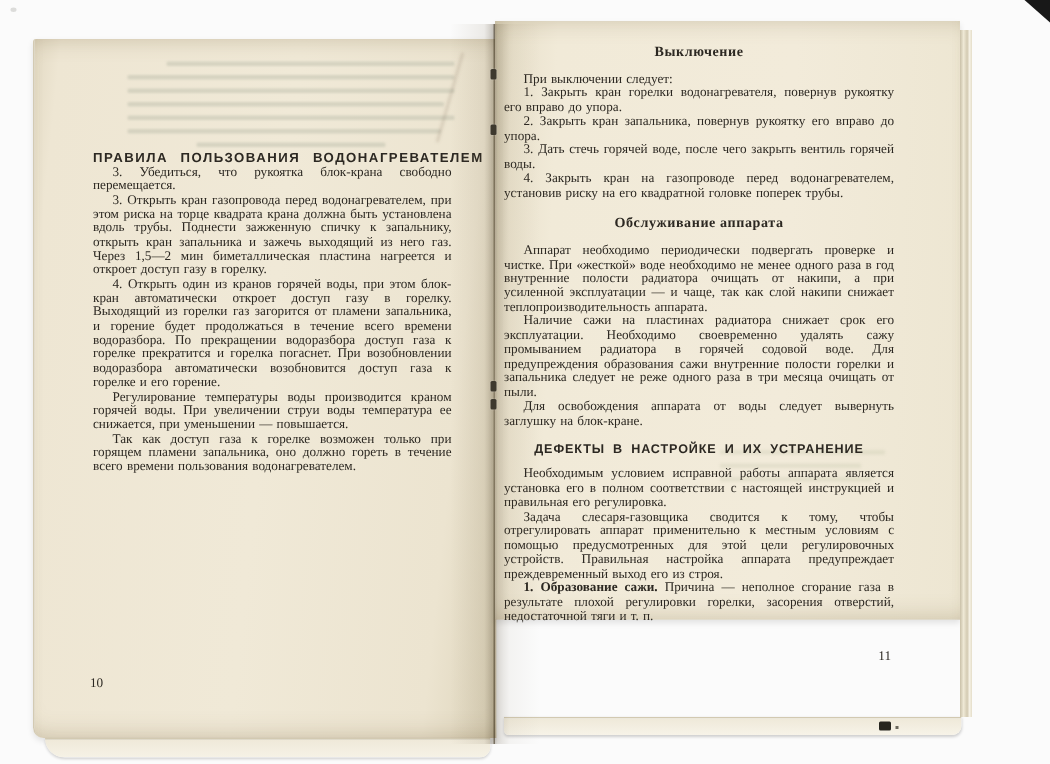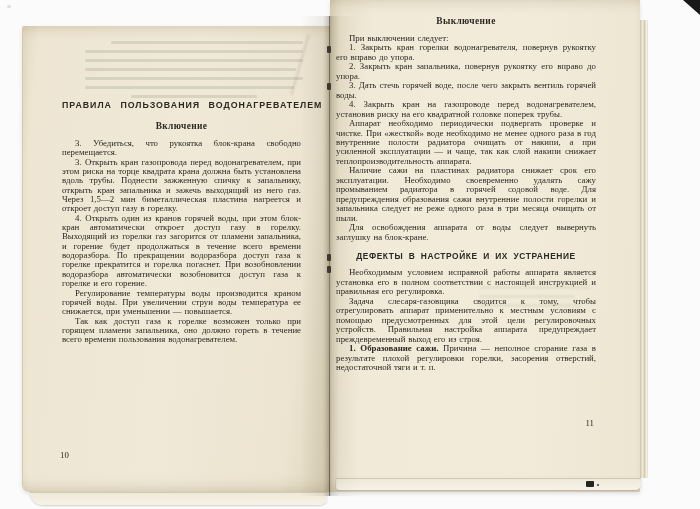--- a/index.html
+++ b/index.html
@@ -6,21 +6,21 @@
   .scan{position:relative;width:700px;height:509px;background:#fbfbfb;overflow:hidden;
         font-family:"Liberation Serif",serif;}
   
   .page{position:absolute;}
   .page-left{left:22px;top:26px;width:308px;height:466px;border-radius:2px 0 0 7px;
     background:linear-gradient(96deg,#e3dac4 0%,#eee6d3 5%,#f0e9d7 50%,#ece4d0 86%,#ddd4bb 99%);
     box-shadow:inset 0 10px 14px -10px rgba(120,100,60,.30),
                inset 0 -12px 16px -12px rgba(120,100,60,.35),
                0 2px 4px rgba(0,0,0,.10);
     border-left:1px solid #d3cab3;}
-  .page-right{left:330px;top:0;width:310px;height:492px;
+  .page-right{left:330px;top:14px;width:310px;height:399px;
     background:linear-gradient(92deg,#d8cfb6 0%,#e9e1cc 4%,#f1ead8 13%,#f2ebda 62%,#ede6d2 100%);
     box-shadow:inset 0 10px 14px -10px rgba(120,100,60,.28),
                inset 0 -12px 16px -12px rgba(120,100,60,.32),
                0 2px 4px rgba(0,0,0,.10);}
   
   .under-left{position:absolute;left:30px;top:492px;width:297px;height:12px;
     background:linear-gradient(180deg,#efe9d9,#f6f2e6);border-top:1px solid #d2c9b1;
     border-radius:0 0 9px 16px;box-shadow:0 1px 2px rgba(0,0,0,.18);}
   .under-right{position:absolute;left:336px;top:478px;width:305px;height:11px;
     background:linear-gradient(180deg,#efe9d9,#f7f3e8);border-top:1px solid #d2c9b1;
@@ -80,21 +80,20 @@
       <div style="width:100%"></div>
       <div style="width:100%"></div>
       <div style="width:97%"></div>
       <div style="width:100%"></div>
       <div style="width:96%"></div>
       <div style="width:58%;margin-left:21%"></div>
     </div>
     <div class="crease"></div>
     <div class="lp-content">
       <h1 class="chapter-title">ПРАВИЛА ПОЛЬЗОВАНИЯ ВОДОНАГРЕВАТЕЛЕМ</h1>
-      <h2 class="heading plain lp-heading">Включение</h2>
       <div>
           <p class="para">3. Убедиться, что рукоятка блок-крана свободно перемещается.</p>
           <p class="para">3. Открыть кран газопровода перед водонагревателем, при этом риска на торце квадрата крана должна быть установлена вдоль трубы. Поднести зажженную спичку к запальнику, открыть кран запальника и зажечь выходящий из него газ. Через 1,5—2 мин биметаллическая пластина нагреется и откроет доступ газу в горелку.</p>
           <p class="para">4. Открыть один из кранов горячей воды, при этом блок-кран автоматически откроет доступ газу в горелку. Выходящий из горелки газ загорится от пламени запальника, и горение будет продолжаться в течение всего времени водоразбора. По прекращении водоразбора доступ газа к горелке прекратится и горелка погаснет. При возобновлении водоразбора автоматически возобновится доступ газа к горелке и его горение.</p>
           <p class="para">Регулирование температуры воды производится краном горячей воды. При увеличении струи воды температура ее снижается, при уменьшении — повышается.</p>
           <p class="para">Так как доступ газа к горелке возможен только при горящем пламени запальника, оно должно гореть в течение всего времени пользования водонагревателем.</p>
         </div>
     </div>
     <div class="page-number pn-left">10</div>
   </div>
@@ -106,20 +105,21 @@
       <div style="width:92%"></div>
     </div>
     <div class="rp-content">
       <div>
           <div class="heading plain first">Выключение</div>
           <p class="para">При выключении следует:</p>
           <p class="para">1. Закрыть кран горелки водонагревателя, повернув рукоятку его вправо до упора.</p>
           <p class="para">2. Закрыть кран запальника, повернув рукоятку его вправо до упора.</p>
           <p class="para">3. Дать стечь горячей воде, после чего закрыть вентиль горячей воды.</p>
           <p class="para">4. Закрыть кран на газопроводе перед водонагревателем, установив риску на его квадратной головке поперек трубы.</p>
+          <div class="heading plain">Обслуживание аппарата</div>
           <p class="para">Аппарат необходимо периодически подвергать проверке и чистке. При «жесткой» воде необходимо не менее одного раза в год внутренние полости радиатора очищать от накипи, а при усиленной эксплуатации — и чаще, так как слой накипи снижает теплопроизводительность аппарата.</p>
           <p class="para">Наличие сажи на пластинах радиатора снижает срок его эксплуатации. Необходимо своевременно удалять сажу промыванием радиатора в горячей содовой воде. Для предупреждения образования сажи внутренние полости горелки и запальника следует не реже одного раза в три месяца очищать от пыли.</p>
           <p class="para">Для освобождения аппарата от воды следует вывернуть заглушку на блок-кране.</p>
           <div class="heading caps">ДЕФЕКТЫ В НАСТРОЙКЕ И ИХ УСТРАНЕНИЕ</div>
           <p class="para">Необходимым условием исправной работы аппарата является установка его в полном соответствии с настоящей инструкцией и правильная его регулировка.</p>
           <p class="para">Задача слесаря-газовщика сводится к тому, чтобы отрегулировать аппарат применительно к местным условиям с помощью предусмотренных для этой цели регулировочных устройств. Правильная настройка аппарата предупреждает преждевременный выход его из строя.</p>
           <p class="para"><b>1. Образование сажи. </b>Причина — неполное сгорание газа в результате плохой регулировки горелки, засорения отверстий, недостаточной тяги и т. п.</p>
         </div>
     </div>
     <div class="page-number pn-right">11</div>

